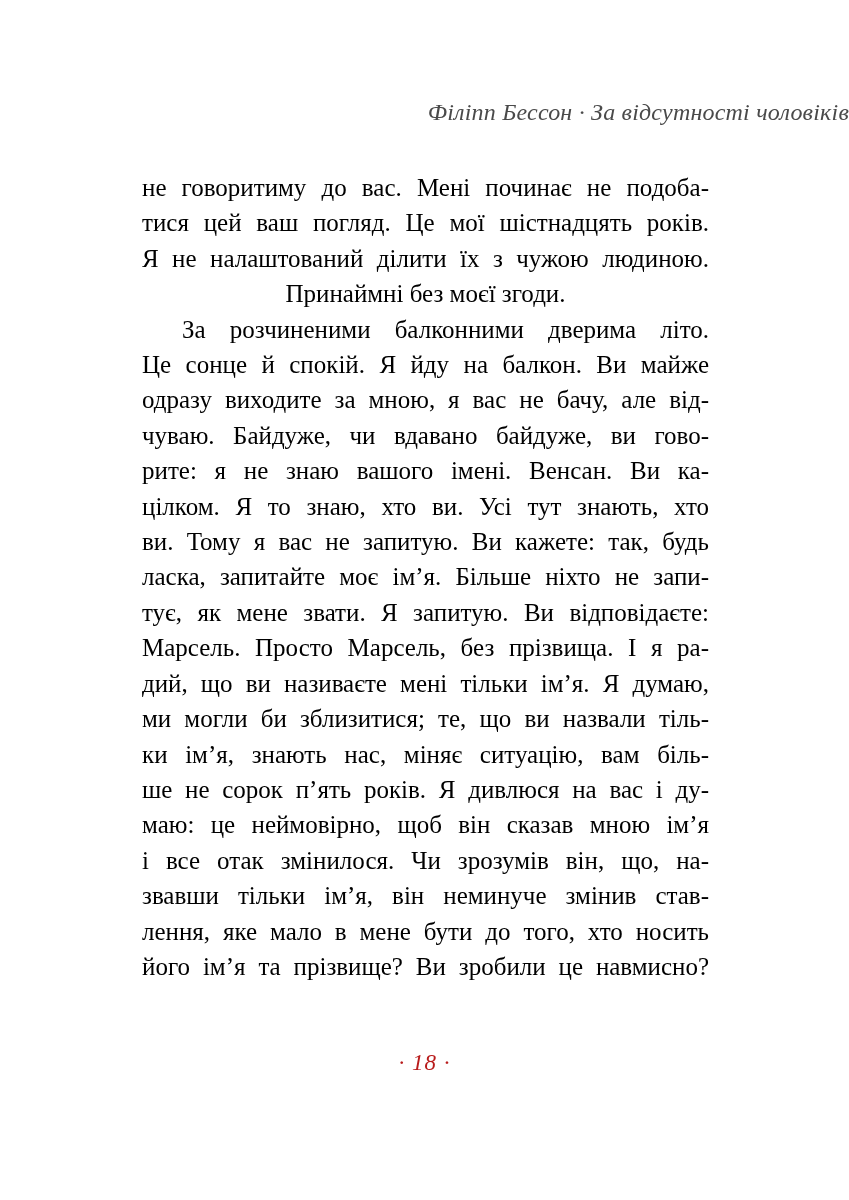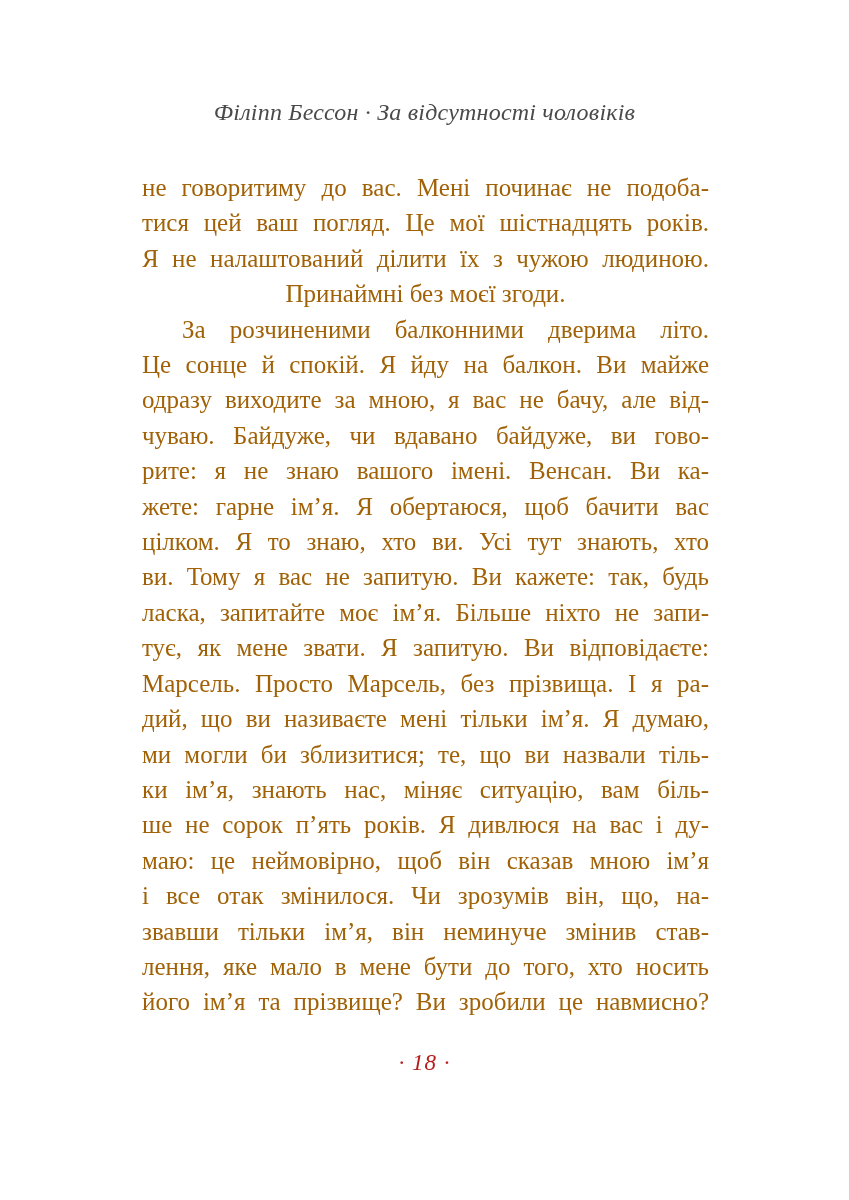--- a/index.html
+++ b/index.html
@@ -12,33 +12,33 @@
     height: 1200px;
     background: #ffffff;
     overflow: hidden;
     font-family: "Liberation Serif", serif;
   }
   .running-header {
     position: absolute;
     top: 97px;
     left: 0;
     width: 100%;
-    text-align: center;
+    text-align: right;
     font-style: italic;
     font-size: 24px;
     line-height: 30px;
     color: #4a4a4a;
     letter-spacing: 0.2px;
   }
   .text-block {
     position: absolute;
     top: 170px;
     left: 142px;
     width: 567px;
-    color: #a16207;
+    color: #000000;
     font-size: 25px;
   }
   .line {
     line-height: 35.4px;
     text-align: justify;
     text-align-last: justify;
     white-space: normal;
   }
   .line--left {
     text-align: center;
@@ -69,21 +69,20 @@
   <div class="text-block">
     <div class="line">не говоритиму до вас. Мені починає не подоба-</div>
     <div class="line">тися цей ваш погляд. Це мої шістнадцять років.</div>
     <div class="line">Я не налаштований ділити їх з чужою людиною.</div>
     <div class="line line--left">Принаймні без моєї згоди.</div>
     <div class="line line--indent">За розчиненими балконними дверима літо.</div>
     <div class="line">Це сонце й спокій. Я йду на балкон. Ви майже</div>
     <div class="line">одразу виходите за мною, я вас не бачу, але від-</div>
     <div class="line">чуваю. Байдуже, чи вдавано байдуже, ви гово-</div>
     <div class="line">рите: я не знаю вашого імені. Венсан. Ви ка-</div>
-    <div class="line">жете: гарне ім’я. Я обертаюся, щоб бачити вас</div>
     <div class="line">цілком. Я то знаю, хто ви. Усі тут знають, хто</div>
     <div class="line">ви. Тому я вас не запитую. Ви кажете: так, будь</div>
     <div class="line">ласка, запитайте моє ім’я. Більше ніхто не запи-</div>
     <div class="line">тує, як мене звати. Я запитую. Ви відповідаєте:</div>
     <div class="line">Марсель. Просто Марсель, без прізвища. І я ра-</div>
     <div class="line">дий, що ви називаєте мені тільки ім’я. Я думаю,</div>
     <div class="line">ми могли би зблизитися; те, що ви назвали тіль-</div>
     <div class="line">ки ім’я, знають нас, міняє ситуацію, вам біль-</div>
     <div class="line">ше не сорок п’ять років. Я дивлюся на вас і ду-</div>
     <div class="line">маю: це неймовірно, щоб він сказав мною ім’я</div>

